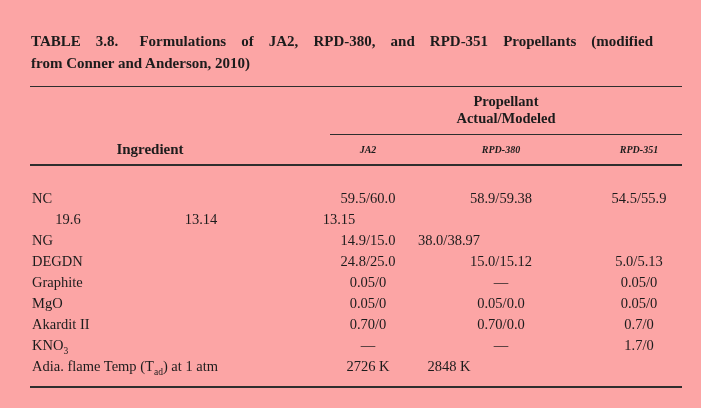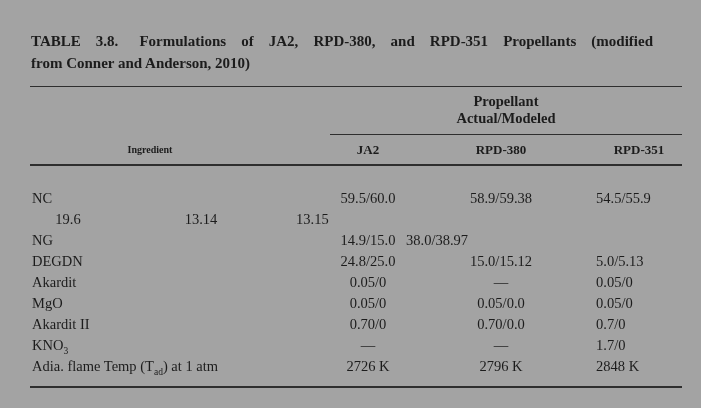--- a/index.html
+++ b/index.html
@@ -1,20 +1,20 @@
 <!DOCTYPE html>
 <html><head>
 <meta charset="utf-8">
 <style>
   html, body { margin: 0; padding: 0; background: #ffffff; }
   .page {
     position: relative;
     width: 701px;
     height: 408px;
-    background: #a3a3a3;
+    background: #fca5a5;
     color: #1c1c1c;
     font-family: "Liberation Serif", "DejaVu Serif", serif;
     overflow: hidden;
   }
 
   
   .caption {
     position: absolute;
     left: 31px;
     top: 30px;
@@ -47,58 +47,59 @@
     flex-direction: column;
     justify-content: flex-end;
   }
   .ing-head {
     height: 29px;
     display: flex;
     align-items: center;
     justify-content: center;
     padding-right: 60px;
     font-weight: 700;
-    font-size: 10px;
+    font-size: 15px;
   }
   .h-right { width: 352px; }
   .spanner {
     padding-top: 6px;
     padding-bottom: 7px;
     border-bottom: 1.5px solid #2e2e2e;
     text-align: center;
     font-weight: 700;
     font-size: 14.5px;
     line-height: 17px;
   }
   .subheads {
     display: flex;
     height: 29px;
     align-items: center;
     font-weight: 700;
-    font-size: 13px;
+    font-size: 10px;
+    font-style: italic;
   }
   .sh2 { width: 76px;  text-align: center; }
   .sh3 { width: 190px; text-align: center; }
   .sh4 { width: 86px;  text-align: center; }
 
   .tbody {
     padding-top: 22px;
     padding-bottom: 9px;
     border-bottom: 2px solid #2e2e2e;
   }
   .trow {
     display: flex;
     height: 21px;
     align-items: center;
     font-size: 14.5px;
   }
   .c1 { width: 300px; padding-left: 2px; box-sizing: border-box; text-align: left; }
   .c2 { width: 76px;  text-align: center; }
   .c3 { width: 190px; text-align: center; }
-  .c4 { width: 86px;  text-align: left; }
+  .c4 { width: 86px;  text-align: center; }
   sub { font-size: 9.5px; line-height: 0; }
 </style>
 </head>
 <body>
 
 <div class="page">
 
   <div class="caption">
     <span class="l1"><span class="cap-label">TABLE 3.8.</span> <span>Formulations of JA2, RPD-380, and RPD-351 Propellants (modified</span></span>
     <span class="l2">from Conner and Anderson, 2010)</span>
@@ -145,21 +146,21 @@
       </div>
 
       <div class="trow">
         <div class="c1"><span>DEGDN</span><sub></sub><span></span></div>
         <div class="c2">24.8/25.0</div>
         <div class="c3">15.0/15.12</div>
         <div class="c4">5.0/5.13</div>
       </div>
 
       <div class="trow">
-        <div class="c1"><span>Akardit</span><sub></sub><span></span></div>
+        <div class="c1"><span>Graphite</span><sub></sub><span></span></div>
         <div class="c2">0.05/0</div>
         <div class="c3">—</div>
         <div class="c4">0.05/0</div>
       </div>
 
       <div class="trow">
         <div class="c1"><span>MgO</span><sub></sub><span></span></div>
         <div class="c2">0.05/0</div>
         <div class="c3">0.05/0.0</div>
         <div class="c4">0.05/0</div>
@@ -175,19 +176,18 @@
       <div class="trow">
         <div class="c1"><span>KNO</span><sub>3</sub><span></span></div>
         <div class="c2">—</div>
         <div class="c3">—</div>
         <div class="c4">1.7/0</div>
       </div>
 
       <div class="trow">
         <div class="c1"><span>Adia. flame Temp (T</span><sub>ad</sub><span>) at 1 atm</span></div>
         <div class="c2">2726 K</div>
-        <div class="c3">2796 K</div>
         <div class="c4">2848 K</div>
       </div>
 
     </div>
   </div>
 </div>
 
 </body></html>

